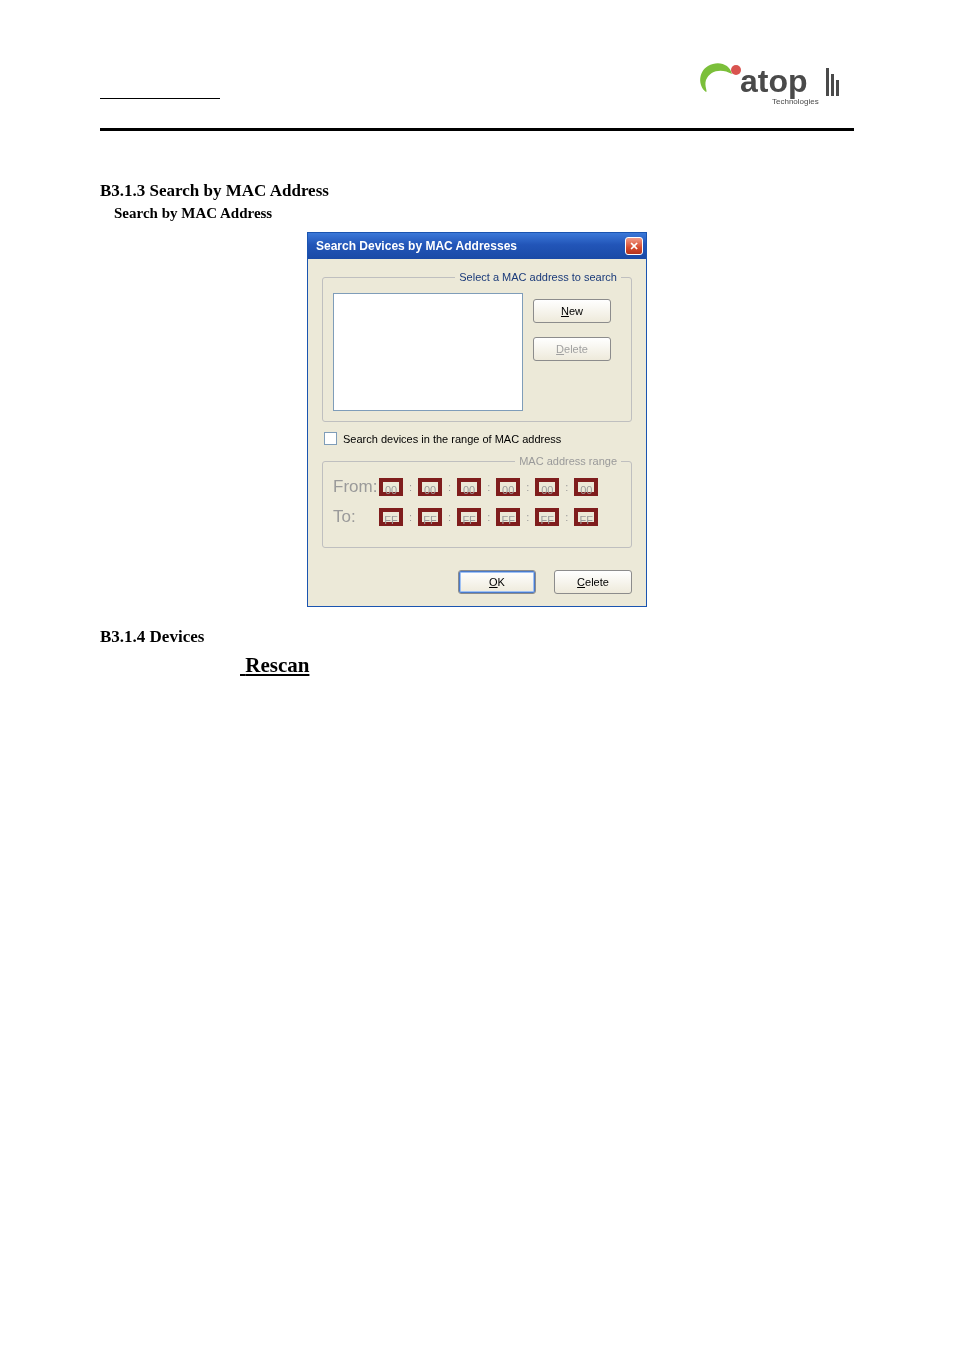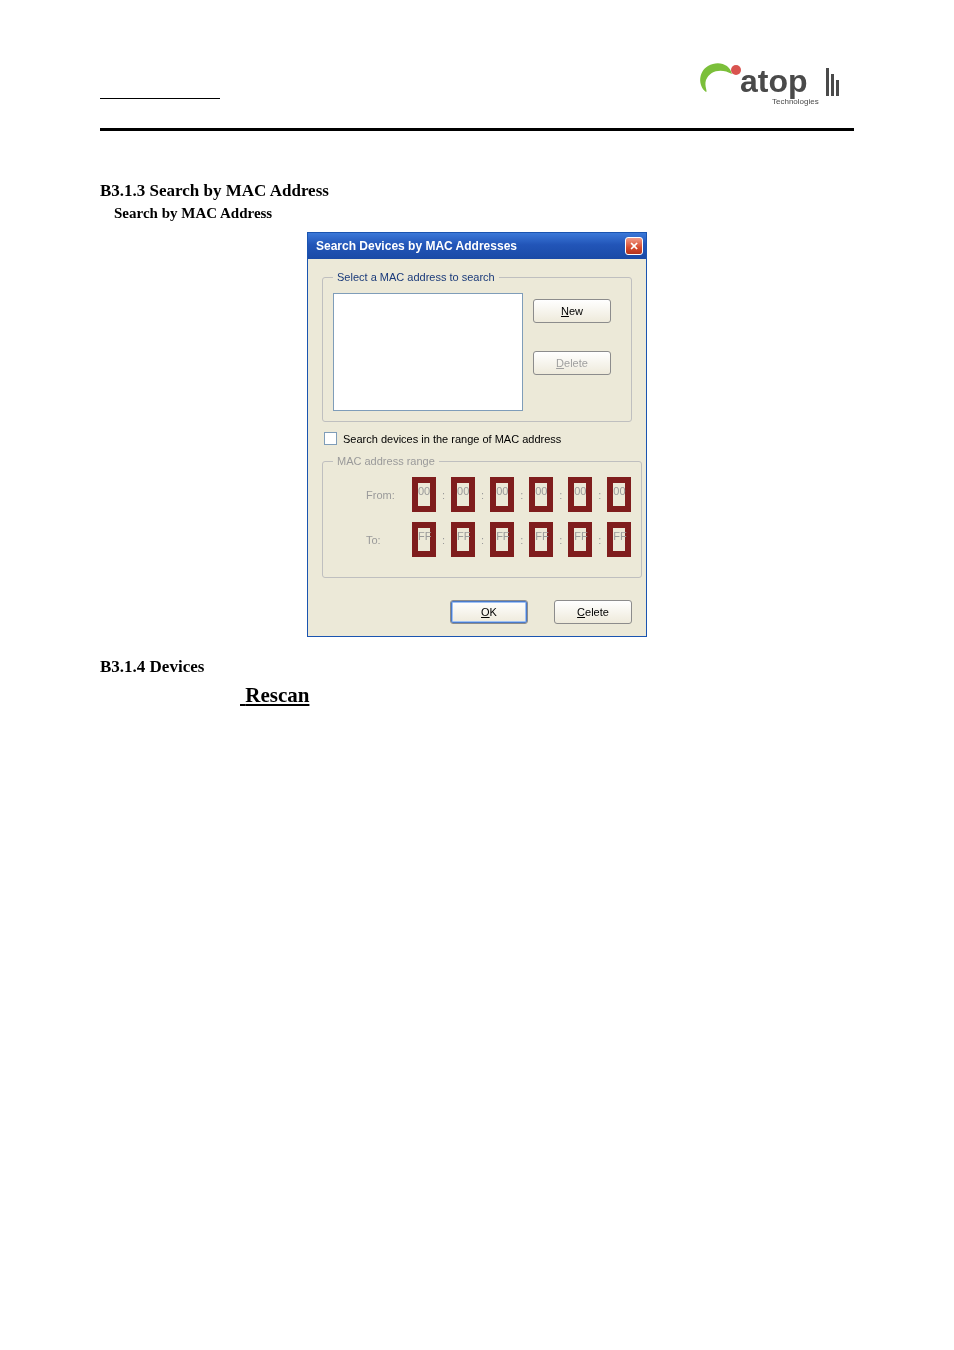--- a/index.html
+++ b/index.html
@@ -96,36 +96,37 @@
     border-radius: 3px;
     padding: 10px 10px 10px 10px;
     margin-bottom: 10px;
     position: relative;
   }
   fieldset.win > legend {
     font-size: 11px;
     color: #1a3a7a;
     padding: 0 4px;
     background: #ece9d8;
+    text-align: right;
   }
   fieldset.win.disabled > legend { color: #9a9a9a; }
   .select-row {
     display: flex;
     gap: 10px;
   }
   .listbox {
     width: 190px;
     height: 118px;
     background: #fff;
     border: 1px solid #7f9db9;
   }
   .side-btns {
     display: flex;
     flex-direction: column;
-    gap: 28px;
+    gap: 14px;
     padding-top: 6px;
   }
   .win-btn {
     min-width: 78px;
     height: 24px;
     background: linear-gradient(to bottom, #ffffff, #eeeadb);
     border: 1px solid #8c8c8c;
     border-radius: 3px;
     font-family: Tahoma, Arial, sans-serif;
     font-size: 11px;
@@ -157,42 +158,41 @@
   }
   .mac-row {
     display: flex;
     align-items: center;
     gap: 6px;
     margin-bottom: 10px;
   }
   .mac-label {
     width: 40px;
     color: #9a9a9a;
-    font-size: 11px;
-    margin-left: 33px;
+    font-size: 17px;
   }
   .mac-input {
     width: 24px;
-    height: 35px;
-    border: 6px solid #7f1d1d;
+    height: 18px;
+    border: 4px solid #7f1d1d;
     background: #ece9d8;
     color: #9a9a9a;
     font-family: Tahoma, Arial, sans-serif;
     font-size: 11px;
     text-align: center;
     line-height: 16px;
   }
   .mac-sep {
     color: #9a9a9a;
     font-size: 11px;
   }
   .dlg-footer {
     display: flex;
     justify-content: flex-end;
-    gap: 26px;
+    gap: 18px;
     padding: 0 14px 12px 14px;
   }
   .under-text {
     margin-top: 26px;
     font-size: 15px;
     text-align: justify;
   }
   .under-text .bold { font-weight: bold; }
   .section-h2 {
     font-weight: bold;

